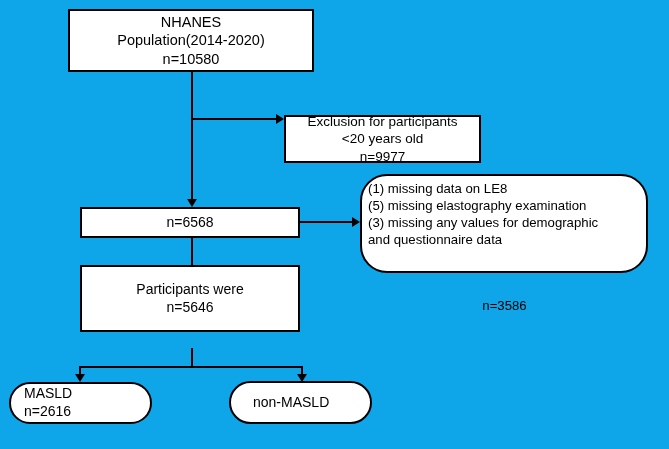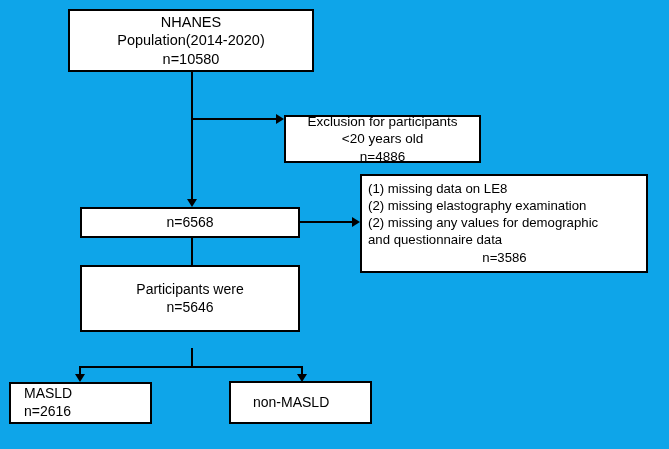--- a/index.html
+++ b/index.html
@@ -27,21 +27,21 @@
     justify-content: center;
     z-index: 2;
   }
   .node .line {
     display: block;
     white-space: nowrap;
     line-height: 1.28;
   }
   .center { text-align: center; align-items: center; }
   .center .line { text-align: center; }
-  .leftalign { text-align: left; }
+  .leftalign { text-align: left; border-radius: 27px; }
   .leftalign .line { text-align: left; }
 
   
   #node-nhanes {
     left: 68px; top: 9px; width: 246px; height: 63px;
     font-size: 14.5px;
   }
   #node-exclusion-age {
     left: 284px; top: 86px; width: 197px; height: 48px;
     font-size: 13.5px;
@@ -51,21 +51,21 @@
     left: 80px; top: 207px; width: 220px; height: 31px;
     font-size: 14px;
   }
   #node-exclusion-data {
     left: 360px; top: 174px; width: 288px; height: 99px;
     font-size: 13.2px;
     padding: 4px 5px 4px 6px;
     justify-content: flex-start;
   }
   #node-exclusion-data .line { line-height: 1.3; }
-  #node-exclusion-data .ncount { text-align: center; }
+  #node-exclusion-data .ncount { text-align: center; margin-top: 48px; }
   #node-enrolled {
     left: 80px; top: 265px; width: 220px; height: 67px;
     font-size: 14px;
   }
   #node-masld {
     left: 9px; top: 382px; width: 143px; height: 42px;
     font-size: 14px;
     padding-left: 13px;
   }
   #node-nonmasld {
@@ -117,34 +117,34 @@
 
   <div class="vline" style="left:191px; top:72px; height:127px;"></div>
   <div class="arrow-down" style="left:187px; top:199px;"></div>
 
   <div class="hline" style="left:191px; top:118px; width:85px;"></div>
   <div class="arrow-right" style="left:276px; top:114px;"></div>
 
   <div class="node center" id="node-exclusion-age">
     <span class="line">Exclusion for participants</span>
     <span class="line">&lt;20 years old</span>
-    <span class="line">n=4886</span>
+    <span class="line">n=9977</span>
   </div>
 
   <div class="node center" id="node-n9232">
     <span class="line">n=6568</span>
   </div>
 
   <div class="hline" style="left:300px; top:221px; width:52px;"></div>
   <div class="arrow-right" style="left:352px; top:217px;"></div>
 
   <div class="node leftalign" id="node-exclusion-data">
     <span class="line">(1) missing data on LE8</span>
-    <span class="line">(2) missing elastography examination</span>
-    <span class="line">(2) missing any values for demographic</span>
+    <span class="line">(5) missing elastography examination</span>
+    <span class="line">(3) missing any values for demographic</span>
     <span class="line">and questionnaire data</span>
     <span class="line ncount">n=3586</span>
   </div>
 
   <div class="vline" style="left:191px; top:238px; height:35px;"></div>
   <div class="arrow-down" style="left:187px; top:273px;"></div>
 
   <div class="node center" id="node-enrolled">
     <span class="line">Participants were</span>
     <span class="line">n=5646</span>

